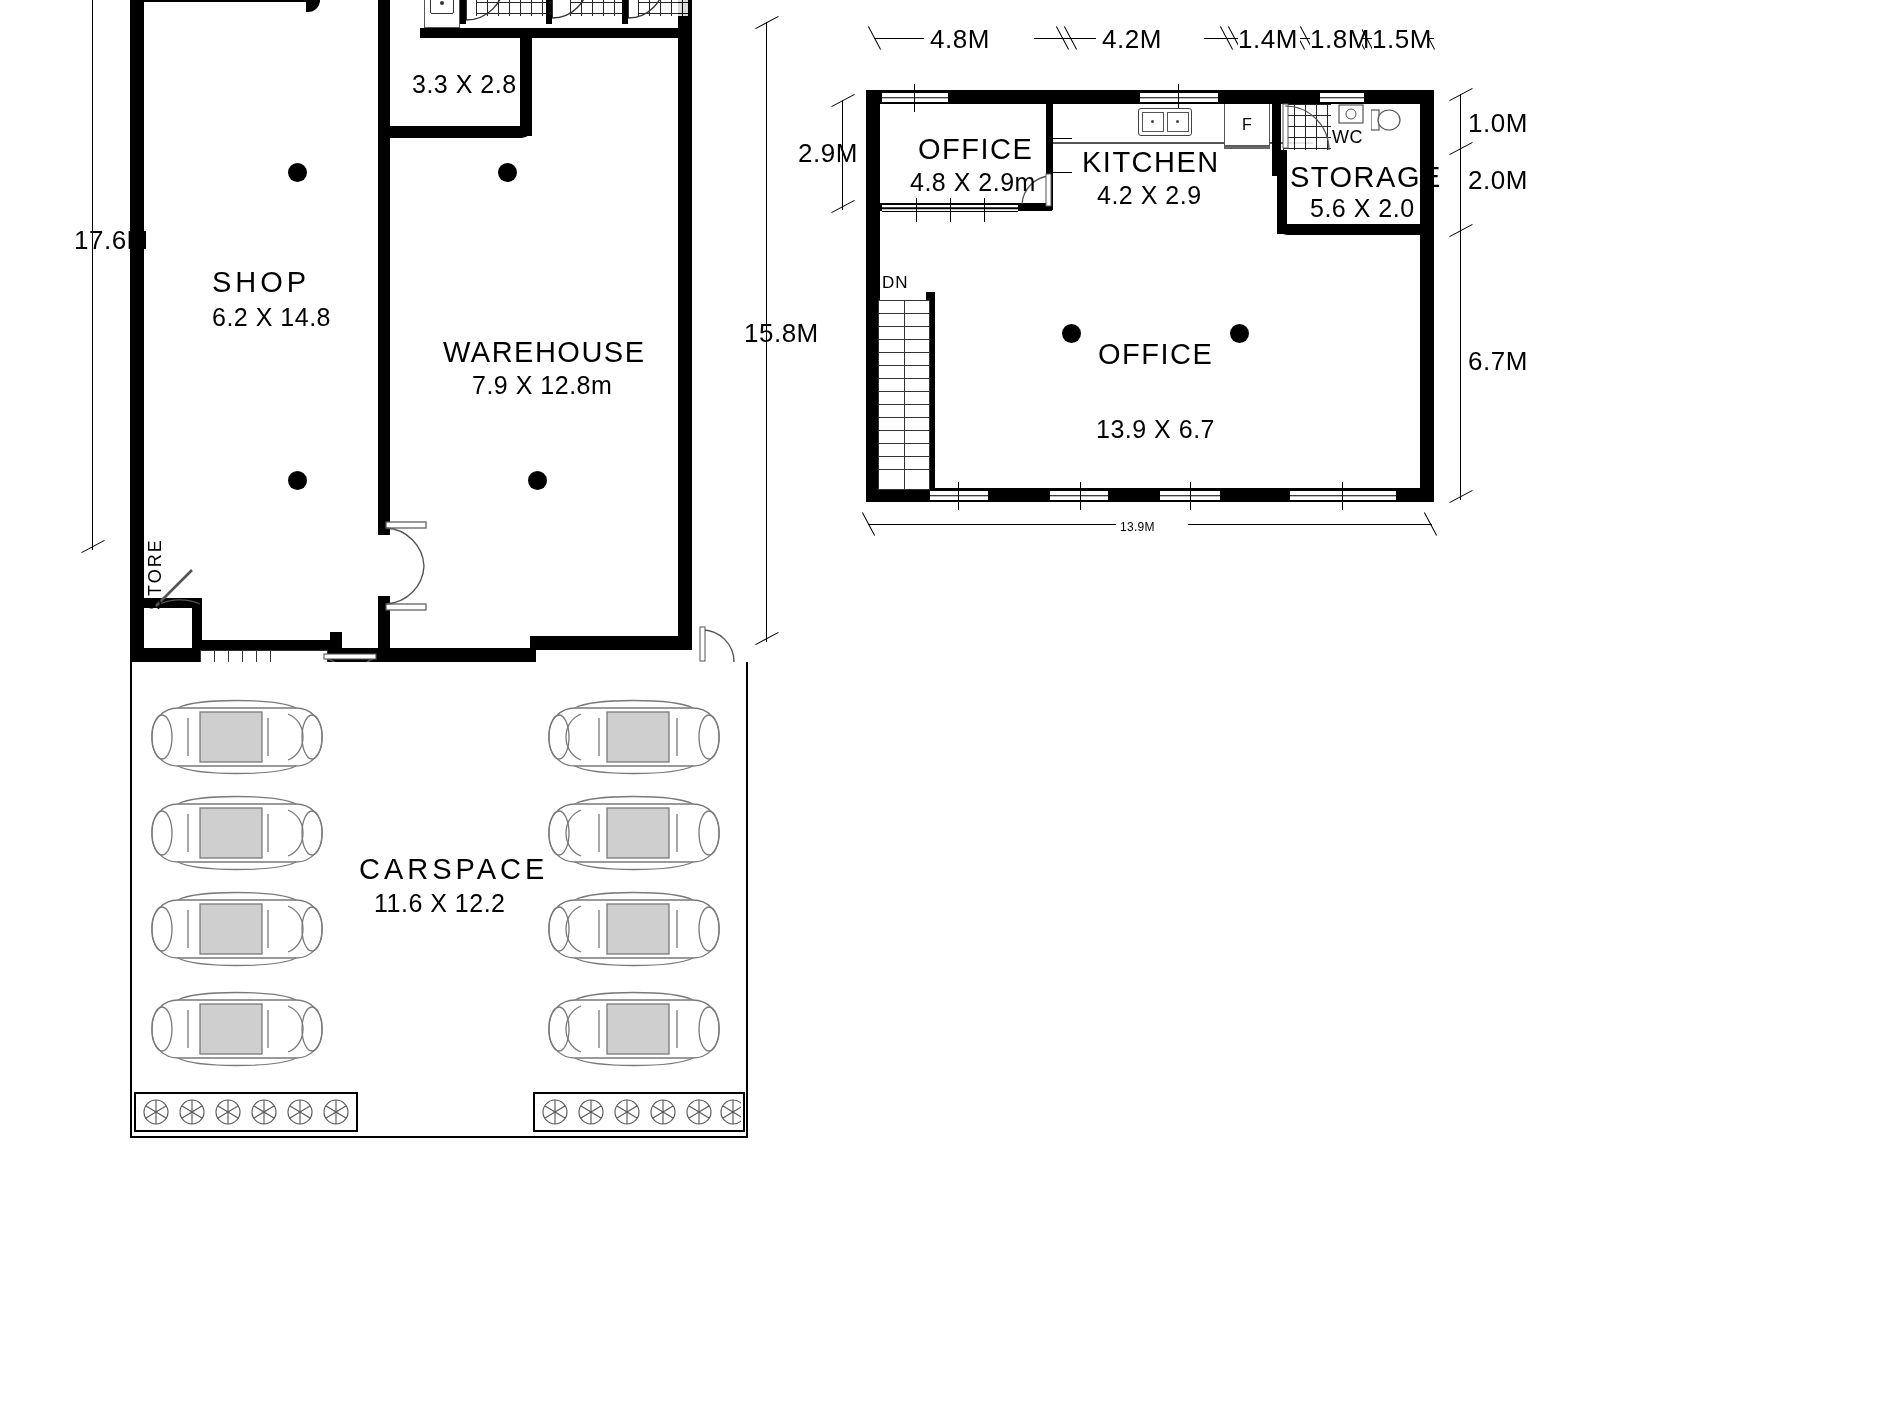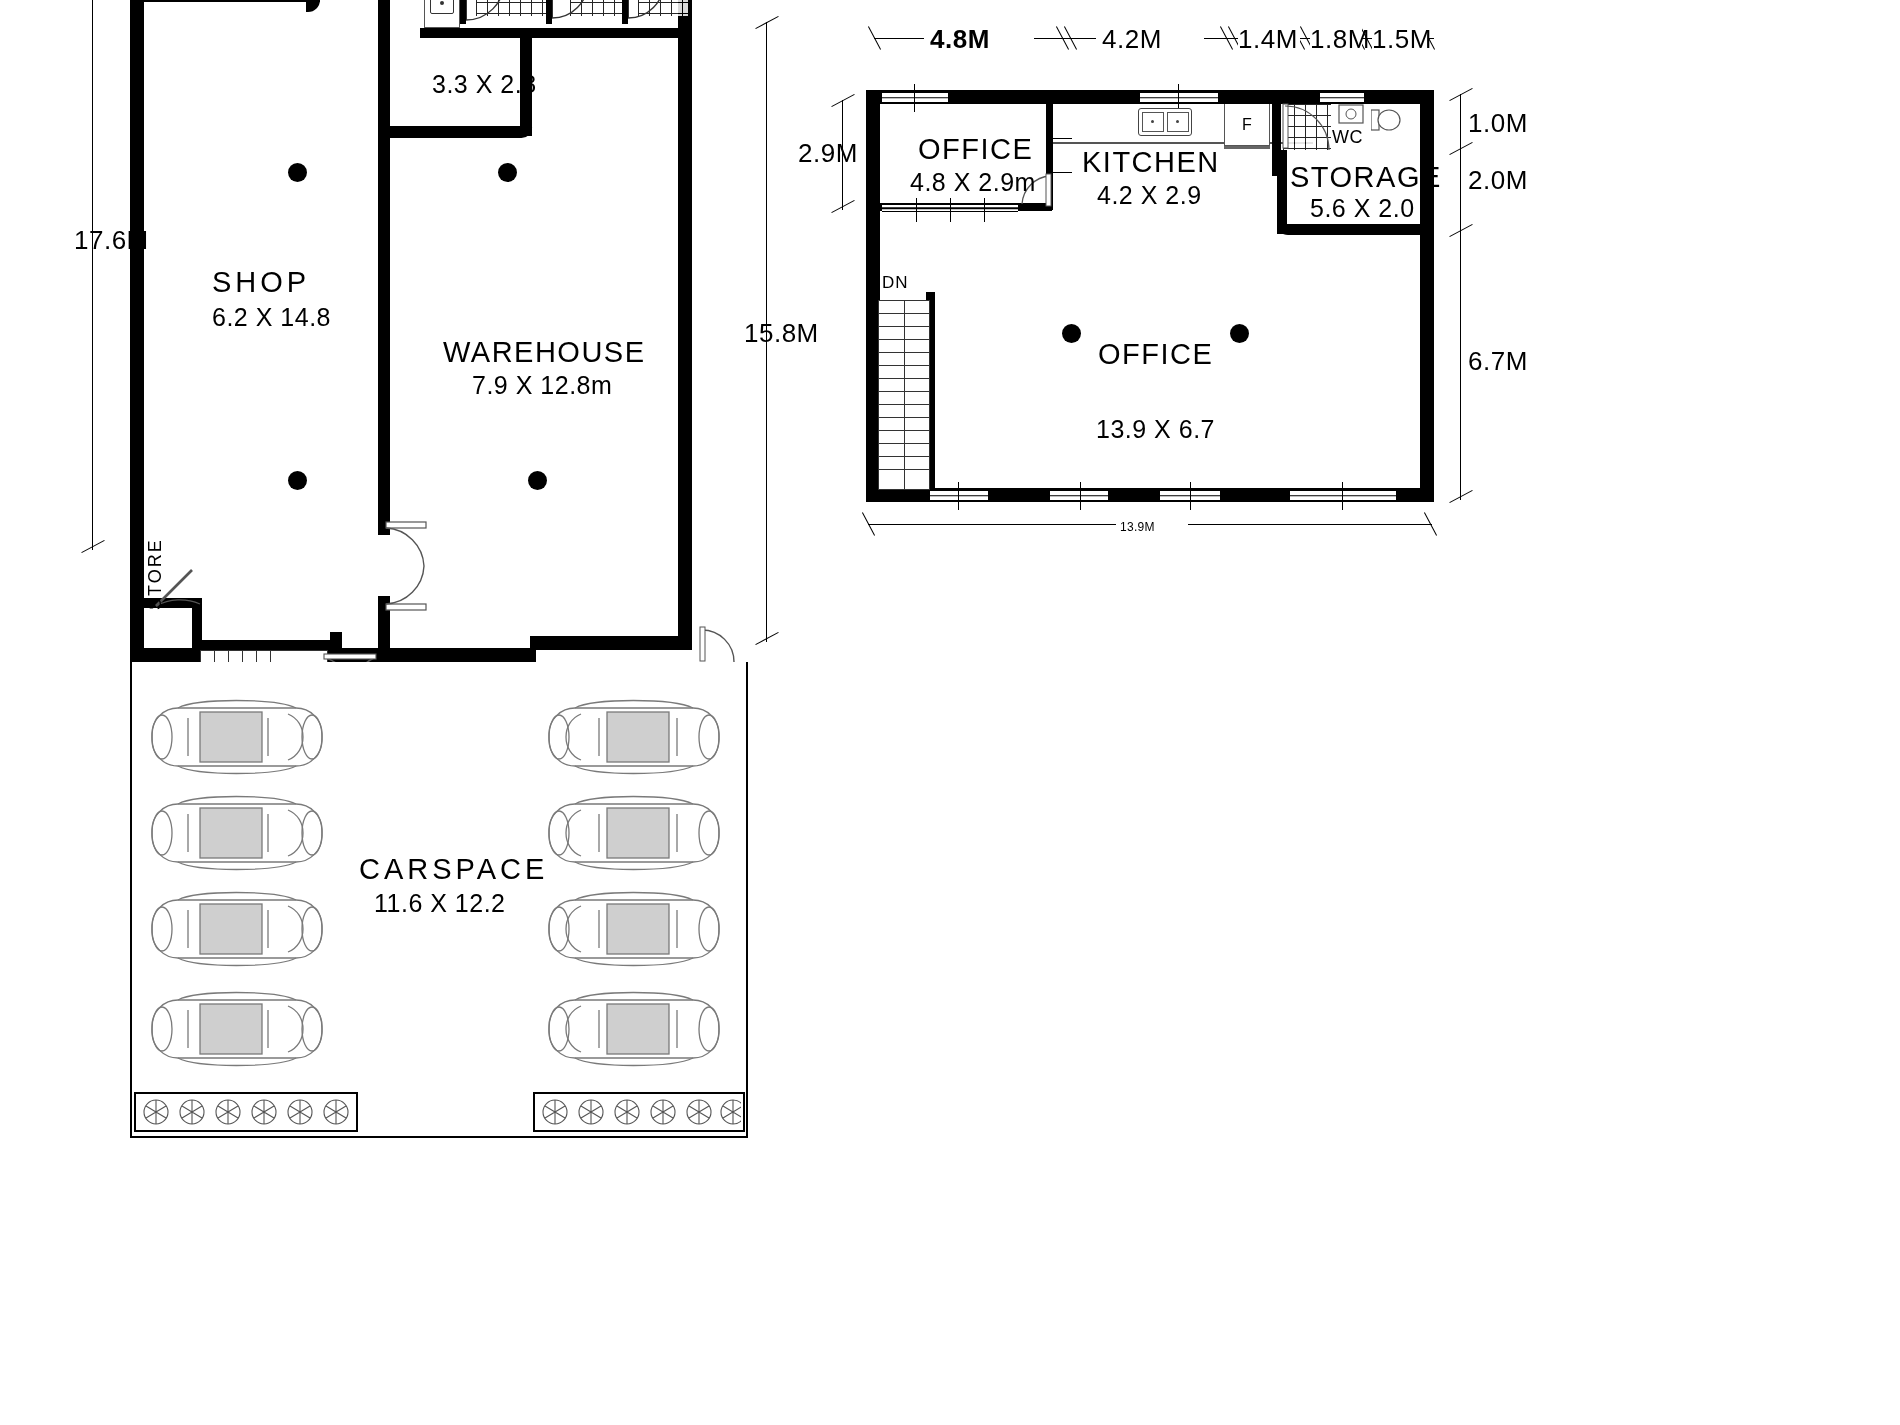--- a/index.html
+++ b/index.html
@@ -129,21 +129,21 @@
       </div>
 
       <div class="wall" style="left:40px;top:-10px;width:6px;height:44px;"></div>
       <div class="wall" style="left:126px;top:-10px;width:6px;height:44px;"></div>
       <div class="wall" style="left:202px;top:-10px;width:6px;height:44px;"></div>
       <div class="wall" style="left:0px;top:38px;width:262px;height:10px;"></div>
     </div>
 
     <div class="wall" style="left:520px;top:36px;width:12px;height:100px;"></div>
     <div class="wall" style="left:390px;top:126px;width:142px;height:12px;border-bottom-right-radius:14px;border-top-right-radius:2px;"></div>
-    <div class="lbl room-dim" style="left:432px;top:72px;">3.3 X 2.8</div>
+    <div class="lbl room-dim" style="left:412px;top:72px;">3.3 X 2.8</div>
 
     <div class="coldot" style="left:288px;top:163px;"></div>
     <div class="coldot" style="left:498px;top:163px;"></div>
     <div class="coldot" style="left:288px;top:471px;"></div>
     <div class="coldot" style="left:528px;top:471px;"></div>
 
     <div class="lbl room-name sp" style="left:212px;top:268px;">SHOP</div>
     <div class="lbl room-dim" style="left:212px;top:305px;">6.2 X 14.8</div>
 
     <div class="lbl room-name" style="left:443px;top:338px;">WAREHOUSE</div>
@@ -385,21 +385,21 @@
     <div class="tick-slash" style="left:538px;top:25px;"></div>
     <div class="tick-slash" style="left:546px;top:25px;"></div>
     <div class="tick-slash" style="left:608px;top:25px;"></div>
 
     <div class="abs" style="left:104px;top:22px;width:110px;height:32px;background:#fff;"></div>
     <div class="abs" style="left:276px;top:22px;width:108px;height:32px;background:#fff;"></div>
     <div class="abs" style="left:418px;top:22px;width:62px;height:32px;background:#fff;"></div>
     <div class="abs" style="left:490px;top:22px;width:52px;height:32px;background:#fff;"></div>
     <div class="abs" style="left:552px;top:22px;width:56px;height:32px;background:#fff;"></div>
 
-    <div class="lbl dim-txt" style="left:110px;top:26px;font-weight:bold;">4.8M</div>
+    <div class="lbl dim-txt" style="left:110px;top:26px;">4.8M</div>
     <div class="lbl dim-txt" style="left:282px;top:26px;">4.2M</div>
     <div class="lbl dim-txt" style="left:418px;top:26px;">1.4M</div>
     <div class="lbl dim-txt" style="left:490px;top:26px;">1.8M</div>
     <div class="lbl dim-txt" style="left:552px;top:26px;">1.5M</div>
 
     <div class="wall" style="left:46px;top:90px;width:568px;height:14px;"></div>
 
     <div class="wall" style="left:46px;top:90px;width:14px;height:412px;"></div>
 
     <div class="wall" style="left:600px;top:90px;width:14px;height:412px;"></div>

